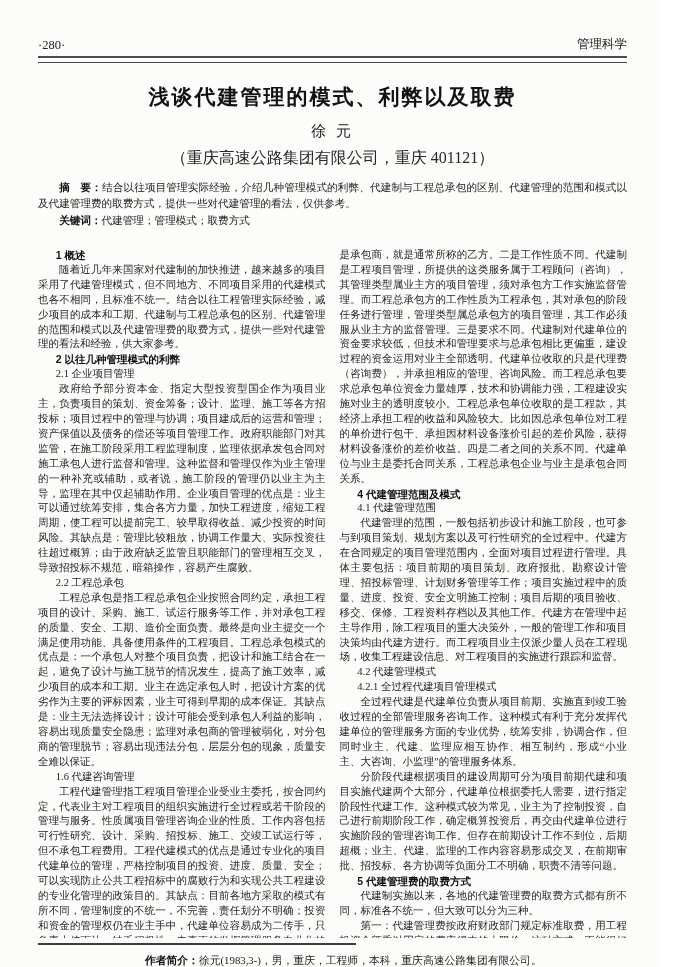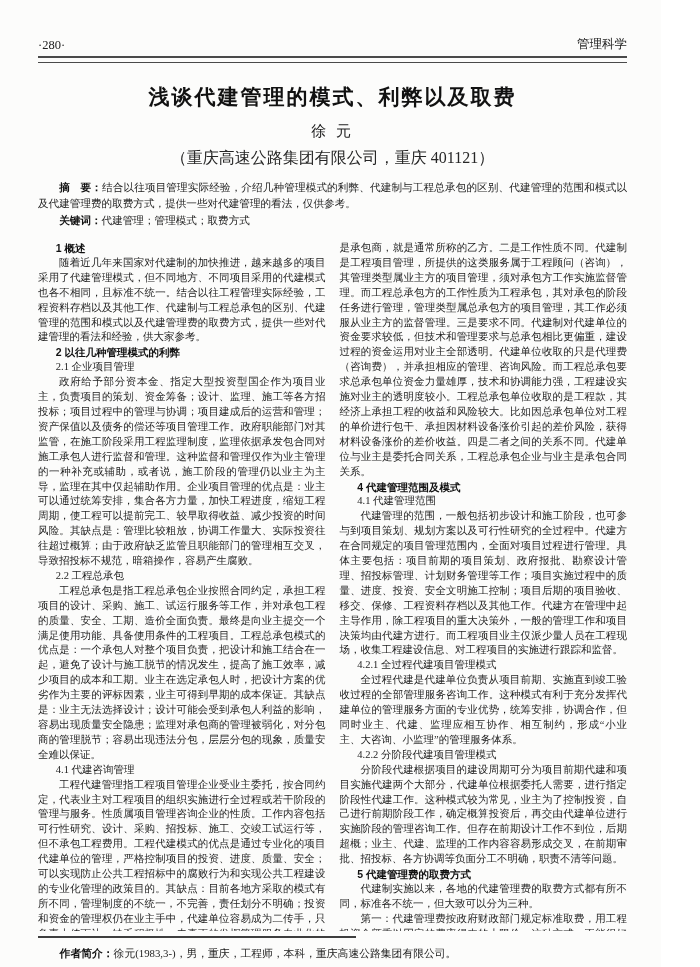--- a/index.html
+++ b/index.html
@@ -22,32 +22,32 @@
   .title { text-align:center; margin-top:20px;
            font-size:21px; font-weight:bold; letter-spacing:2px; color:#111; }
   .author { text-align:center; margin-top:11px; font-size:15px; letter-spacing:3px; }
   .affiliation { text-align:center; margin-top:7px; font-size:16px; color:#262626; }
   
   .abstract-block { margin-top:10px; font-size:10.6px; line-height:16px;
                     text-align:justify; color:#222; }
   .abstract-block p { margin:0; text-indent:2em; }
   .lbl { font-family:Liberation Sans, sans-serif; font-weight:bold; color:#111; }
   
-  .columns { display:flex; gap:14px; margin-top:12px; height:690px; overflow:hidden; }
+  .columns { display:flex; gap:14px; margin-top:19px; height:690px; overflow:hidden; }
   .col { flex:1; min-width:0; font-size:10.5px; line-height:14.9px;
          text-align:justify; color:#1e1e1e; }
   .col .h1 { font-family:"Liberation Sans", sans-serif; font-weight:bold;
              text-indent:1.7em; color:#111; }
   .col .h2, .col .h3 { text-indent:1.7em; }
   .col .p { text-indent:2em; }
   .col .p-cont { text-indent:0; }
   
   .footnote-rule { width:318px; border-top:2.5px solid #3e3e3e; margin-top:5px; }
   .footer { margin-top:9px; font-size:10.8px; color:#222; }
-  .footer p { margin:0; text-indent:2em; }
+  .footer p { margin:0; text-indent:2em;text-align:center; }
 </style>
 </head>
 <body>
 
 <div class="page">
 
   <div class="runhead">
     <span>·280·</span>
     <span>管理科学</span>
   </div>
@@ -58,39 +58,39 @@
   <div class="affiliation">（重庆高速公路集团有限公司，重庆 401121）</div>
 
   <div class="abstract-block">
     <p><span class="lbl">摘　要：</span><span>结合以往项目管理实际经验，介绍几种管理模式的利弊、代建制与工程总承包的区别、代建管理的范围和模式以及代建管理费的取费方式，提供一些对代建管理的看法，仅供参考。</span></p>
     <p><span class="lbl">关键词：</span><span>代建管理；管理模式；取费方式</span></p>
   </div>
 
   <div class="columns">
     <div class="col">
         <div class="h1">1 概述</div>
-        <div class="p">随着近几年来国家对代建制的加快推进，越来越多的项目采用了代建管理模式，但不同地方、不同项目采用的代建模式也各不相同，且标准不统一。结合以往工程管理实际经验，工程资料存档以及其他工作、代建制与工程总承包的区别、代建管理的范围和模式以及代建管理费的取费方式，提供一些对代建管理的看法和经验，供大家参考。</div>
+        <div class="p">随着近几年来国家对代建制的加快推进，越来越多的项目采用了代建管理模式，但不同地方、不同项目采用的代建模式也各不相同，且标准不统一。结合以往工程管理实际经验，减少项目的成本和工期、代建制与工程总承包的区别、代建管理的范围和模式以及代建管理费的取费方式，提供一些对代建管理的看法和经验，供大家参考。</div>
         <div class="h1">2 以往几种管理模式的利弊</div>
         <div class="h2">2.1 企业项目管理</div>
         <div class="p">政府给予部分资本金、指定大型投资型国企作为项目业主，负责项目的策划、资金筹备；设计、监理、施工等各方招投标；项目过程中的管理与协调；项目建成后的运营和管理；资产保值以及债务的偿还等项目管理工作。政府职能部门对其监管，在施工阶段采用工程监理制度，监理依据承发包合同对施工承包人进行监督和管理。这种监督和管理仅作为业主管理的一种补充或辅助，或者说，施工阶段的管理仍以业主为主导，监理在其中仅起辅助作用。企业项目管理的优点是：业主可以通过统筹安排，集合各方力量，加快工程进度，缩短工程周期，使工程可以提前完工、较早取得收益、减少投资的时间风险。其缺点是：管理比较粗放，协调工作量大、实际投资往往超过概算；由于政府缺乏监管且职能部门的管理相互交叉，导致招投标不规范，暗箱操作，容易产生腐败。</div>
         <div class="h2">2.2 工程总承包</div>
         <div class="p">工程总承包是指工程总承包企业按照合同约定，承担工程项目的设计、采购、施工、试运行服务等工作，并对承包工程的质量、安全、工期、造价全面负责。最终是向业主提交一个满足使用功能、具备使用条件的工程项目。工程总承包模式的优点是：一个承包人对整个项目负责，把设计和施工结合在一起，避免了设计与施工脱节的情况发生，提高了施工效率，减少项目的成本和工期。业主在选定承包人时，把设计方案的优劣作为主要的评标因素，业主可得到早期的成本保证。其缺点是：业主无法选择设计；设计可能会受到承包人利益的影响，容易出现质量安全隐患；监理对承包商的管理被弱化，对分包商的管理脱节；容易出现违法分包，层层分包的现象，质量安全难以保证。</div>
-        <div class="h2">4.1 代建咨询管理</div>
+        <div class="h2">1.6 代建咨询管理</div>
         <div class="p">工程代建管理指工程项目管理企业受业主委托，按合同约定，代表业主对工程项目的组织实施进行全过程或若干阶段的管理与服务。性质属项目管理咨询企业的性质。工作内容包括可行性研究、设计、采购、招投标、施工、交竣工试运行等，但不承包工程费用。工程代建模式的优点是通过专业化的项目代建单位的管理，严格控制项目的投资、进度、质量、安全；可以实现防止公共工程招标中的腐败行为和实现公共工程建设的专业化管理的政策目的。其缺点：目前各地方采取的模式有所不同，管理制度的不统一，不完善，责任划分不明确；投资和资金的管理权仍在业主手中，代建单位容易成为二传手，只负责上传下达，缺乏积极性，未真正的发挥管理服务专业化的优势。</div>
         <div class="h1">3 工程总承包和代建制的区别</div>
         <div class="p">一是身份不同。代建制是代建单位受业主委托承担业主方的项目管理任务，代建单位的性质属项目管理（咨询）企业的性质，是通常所称的“代甲方”。工程总承包则是工程总承包商从业主处承包工程的勘察、设计、施工、试运行等综合性任务，工程总承包单位性质</div>
       </div>
     <div class="col">
         <div class="p-cont">是承包商，就是通常所称的乙方。二是工作性质不同。代建制是工程项目管理，所提供的这类服务属于工程顾问（咨询），其管理类型属业主方的项目管理，须对承包方工作实施监督管理。而工程总承包方的工作性质为工程承包，其对承包的阶段任务进行管理，管理类型属总承包方的项目管理，其工作必须服从业主方的监督管理。三是要求不同。代建制对代建单位的资金要求较低，但技术和管理要求与总承包相比更偏重，建设过程的资金运用对业主全部透明。代建单位收取的只是代理费（咨询费），并承担相应的管理、咨询风险。而工程总承包要求总承包单位资金力量雄厚，技术和协调能力强，工程建设实施对业主的透明度较小。工程总承包单位收取的是工程款，其经济上承担工程的收益和风险较大。比如因总承包单位对工程的单价进行包干、承担因材料设备涨价引起的差价风险，获得材料设备涨价的差价收益。四是二者之间的关系不同。代建单位与业主是委托合同关系，工程总承包企业与业主是承包合同关系。</div>
         <div class="h1">4 代建管理范围及模式</div>
         <div class="h2">4.1 代建管理范围</div>
         <div class="p">代建管理的范围，一般包括初步设计和施工阶段，也可参与到项目策划、规划方案以及可行性研究的全过程中。代建方在合同规定的项目管理范围内，全面对项目过程进行管理。具体主要包括：项目前期的项目策划、政府报批、勘察设计管理、招投标管理、计划财务管理等工作；项目实施过程中的质量、进度、投资、安全文明施工控制；项目后期的项目验收、移交、保修、工程资料存档以及其他工作。代建方在管理中起主导作用，除工程项目的重大决策外，一般的管理工作和项目决策均由代建方进行。而工程项目业主仅派少量人员在工程现场，收集工程建设信息、对工程项目的实施进行跟踪和监督。</div>
+        <div class="h2">4.2 代建管理模式</div>
         <div class="h3">4.2.1 全过程代建项目管理模式</div>
         <div class="p">全过程代建是代建单位负责从项目前期、实施直到竣工验收过程的全部管理服务咨询工作。这种模式有利于充分发挥代建单位的管理服务方面的专业优势，统筹安排，协调合作，但同时业主、代建、监理应相互协作、相互制约，形成“小业主、大咨询、小监理”的管理服务体系。</div>
-        <div class="h3">4.2.2 分阶段代建项目管理模式</div>
         <div class="p">分阶段代建根据项目的建设周期可分为项目前期代建和项目实施代建两个大部分，代建单位根据委托人需要，进行指定阶段性代建工作。这种模式较为常见，业主为了控制投资，自己进行前期阶段工作，确定概算投资后，再交由代建单位进行实施阶段的管理咨询工作。但存在前期设计工作不到位，后期超概；业主、代建、监理的工作内容容易形成交叉，在前期审批、招投标、各方协调等负面分工不明确，职责不清等问题。</div>
         <div class="h1">5 代建管理费的取费方式</div>
         <div class="p">代建制实施以来，各地的代建管理费的取费方式都有所不同，标准各不统一，但大致可以分为三种。</div>
         <div class="p">第一：代建管理费按政府财政部门规定标准取费，用工程投资金额乘以固定的费率得来的上限价。这种方式，不能很好的调动代建单位管理的积极性，其根源在于代建项目实施过程中，通过严格控制造价，把好人员、材料、设备关、节约投资，为业主节约了资金，反面导致提取的代建管理费减少了，甚至还有以审计审定的金额来进行计算，审减金额多的话，代建费就相应的更少。</div>
       </div>
   </div>
 
   <div class="footnote-rule"></div>
   <div class="footer">
     <p><span class="lbl">作者简介：</span><span>徐元(1983,3-)，男，重庆，工程师，本科，重庆高速公路集团有限公司。</span></p>

